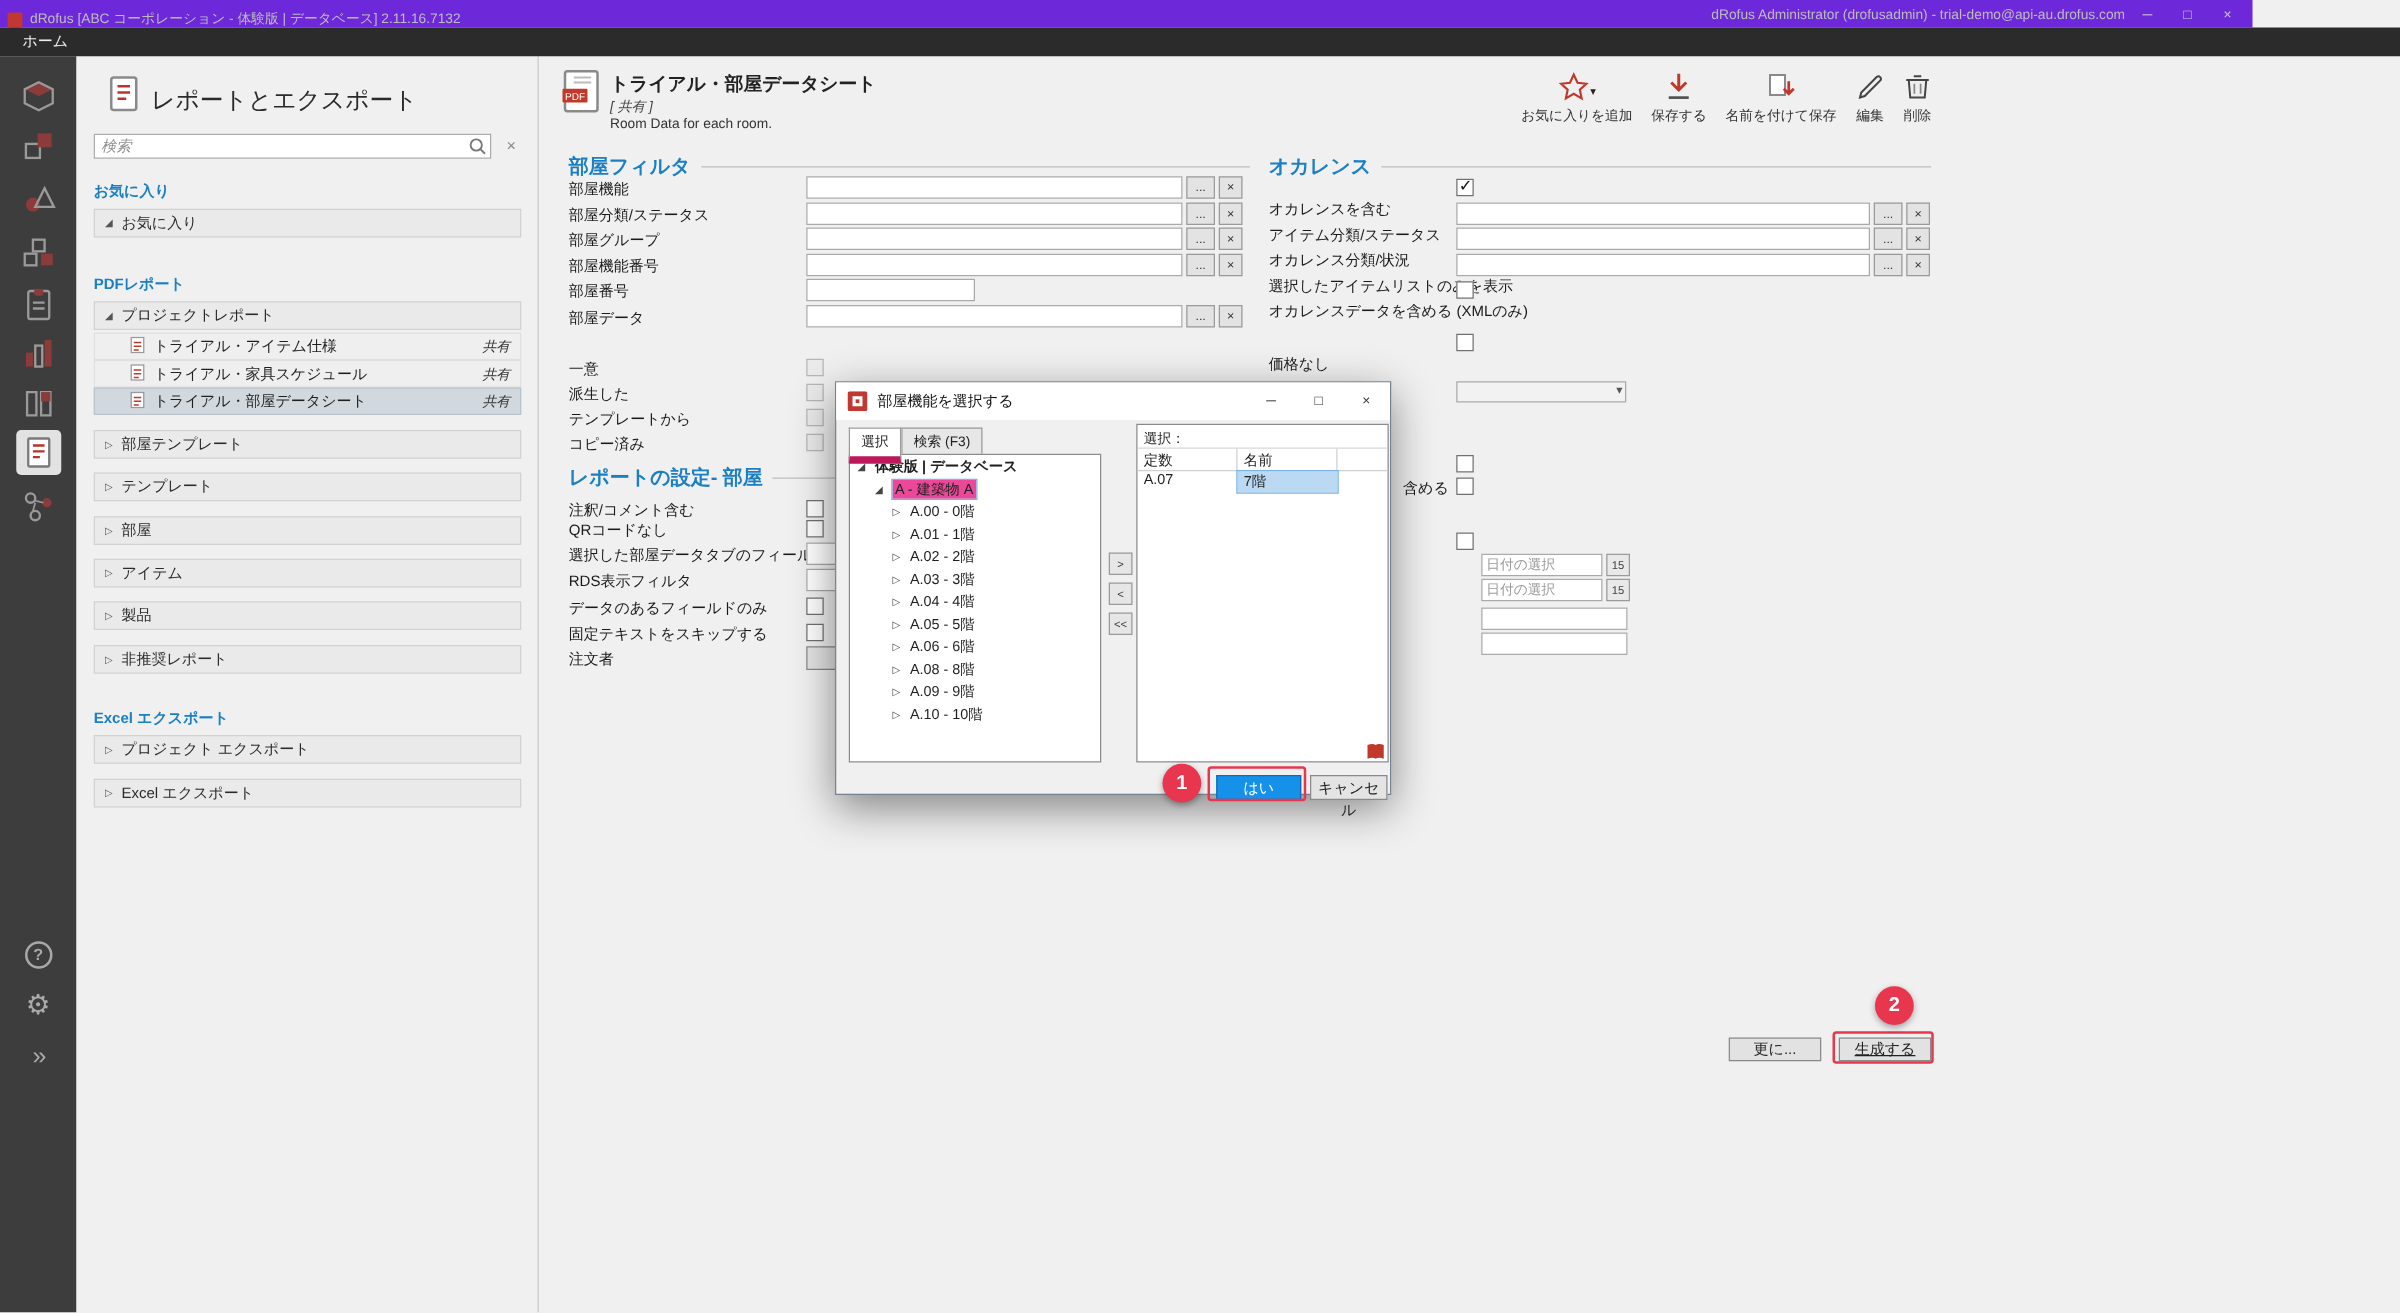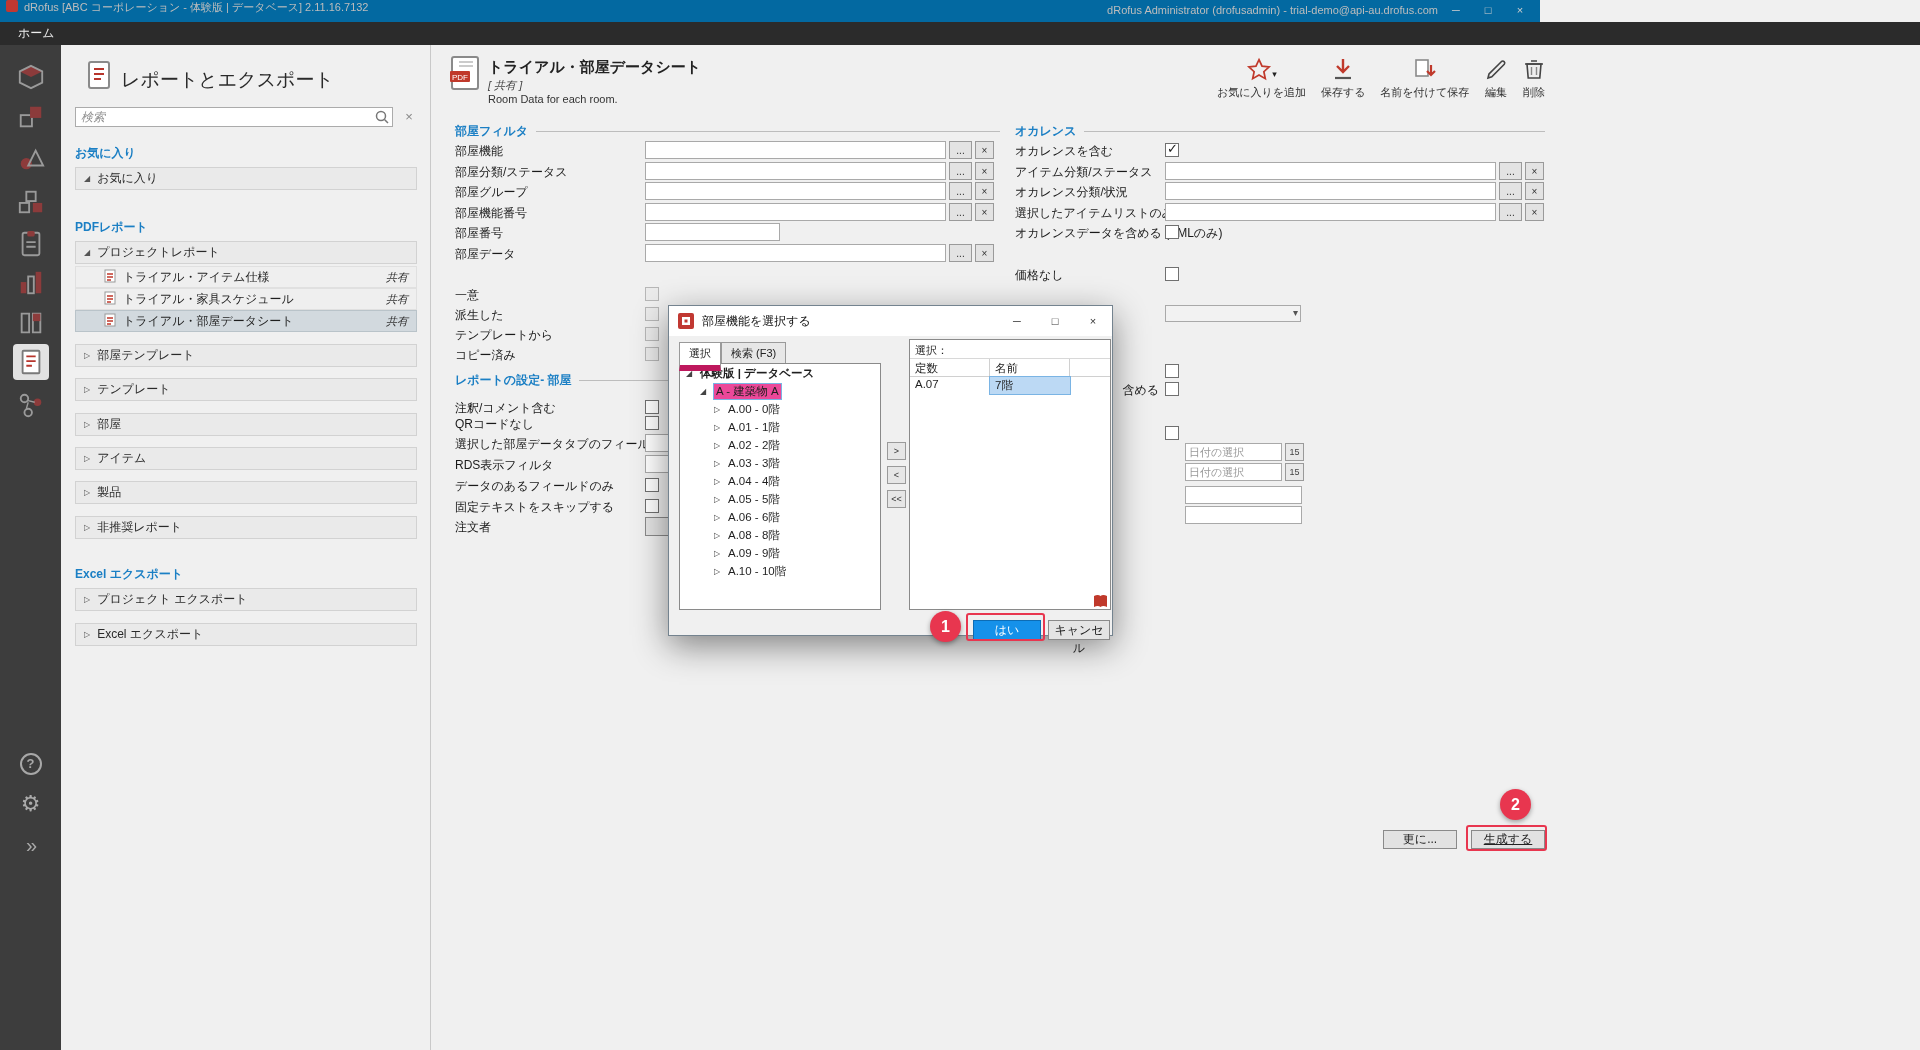--- a/index.html
+++ b/index.html
@@ -4,22 +4,22 @@
 <style>
   * { margin:0; padding:0; box-sizing:border-box; }
   html,body { width:1920px; height:1050px; }
   body {
     position:relative; overflow:hidden;
     font-family:"Liberation Sans","DejaVu Sans",sans-serif;
     font-size:12px; color:#1f1f1f; background:#f0f0f0;
   }
 
   
-  .titlebar { position:absolute; top:0; left:0; width:1540px; height:22px;
-    background:#0369a1; color:#bdbdbd; display:flex; align-items:flex-start;
+  .titlebar { position:absolute; top:0; left:0; width:1802px; height:22px;
+    background:#6d28d9; color:#bdbdbd; display:flex; align-items:flex-end;
     padding:0 6px; font-size:11px; z-index:5; }
   .titlebar .logo { width:12px; height:12px; background:#c13832; border-radius:2px; margin-right:6px; flex:0 0 auto; }
   .titlebar .t-right { margin-left:auto; display:flex; align-items:center; gap:4px; }
   .winbtn { width:28px; height:20px; text-align:center; line-height:20px; color:#cfcfcf; font-size:11px; cursor:default; }
 
   
   .menubar { position:absolute; top:22px; left:0; width:1920px; height:23px;
     background:#2b2b2b; color:#eee; display:flex; align-items:center; padding:0 18px; z-index:5; }
   .menubar .menu-item { font-size:12px; }
 
@@ -57,26 +57,26 @@
   .rep-shared { position:absolute; left:57px; top:33px; font-style:italic; font-size:11px; color:#444; }
   .rep-desc { position:absolute; left:57px; top:48px; font-size:11px; color:#333; }
   .rep-icon { position:absolute; left:18px; top:10px; }
 
   .toolbar { position:absolute; left:786px; top:8px; width:328px; display:flex; justify-content:space-between; }
   .tool { display:flex; flex-direction:column; align-items:center; gap:2px; font-size:11px; color:#333; cursor:default; }
   .tool .ticon { height:30px; display:flex; align-items:flex-end; }
   .stardrop { font-size:9px; color:#222; position:relative; top:-4px; }
 
   .sec-h { position:absolute; display:flex; align-items:center; gap:8px; }
-  .sec-h .sec-t { color:#1b7fc4; font-weight:bold; font-size:12px; white-space:nowrap; }
+  .sec-h .sec-t { color:#1b7fc4; font-weight:bold; font-size:16px; white-space:nowrap; }
   .sec-h .sec-line { flex:1; height:1px; background:#bdbdbd; }
 
   .frow { position:absolute; left:0; width:1489px; height:20px; }
   .lblL { position:absolute; left:24px; top:2px; color:#1a1a1a; }
-  .lblR { position:absolute; left:584px; top:2px; color:#1a1a1a; }
+  .lblR { position:absolute; left:584px; top:18px; color:#1a1a1a; }
   .lbl-frag { position:absolute; left:640px; width:88px; top:2px; text-align:right; color:#1a1a1a; }
   .inp { position:absolute; height:18px; border:1px solid #a9a9a9; background:#fff; font:inherit; font-size:12px; padding:0 3px; }
   .inp::placeholder { color:#9a9a9a; }
   .inpL { left:214px; width:301px; }
   .inpL.short { width:135px; }
   .inpR { left:734px; width:331px; }
   .mini { position:absolute; height:18px; border:1px solid #9a9a9a; background:#e3e3e3; font-size:10px; line-height:15px; padding:0; text-align:center; color:#333; }
   .dotsL { left:518px; width:23px; } .xL { left:544px; width:19px; }
   .dotsR { left:1068px; width:23px; } .xR { left:1094px; width:19px; }
   .chk { position:absolute; width:14px; height:14px; top:2px; background:#fff; border:1px solid #707070; }

